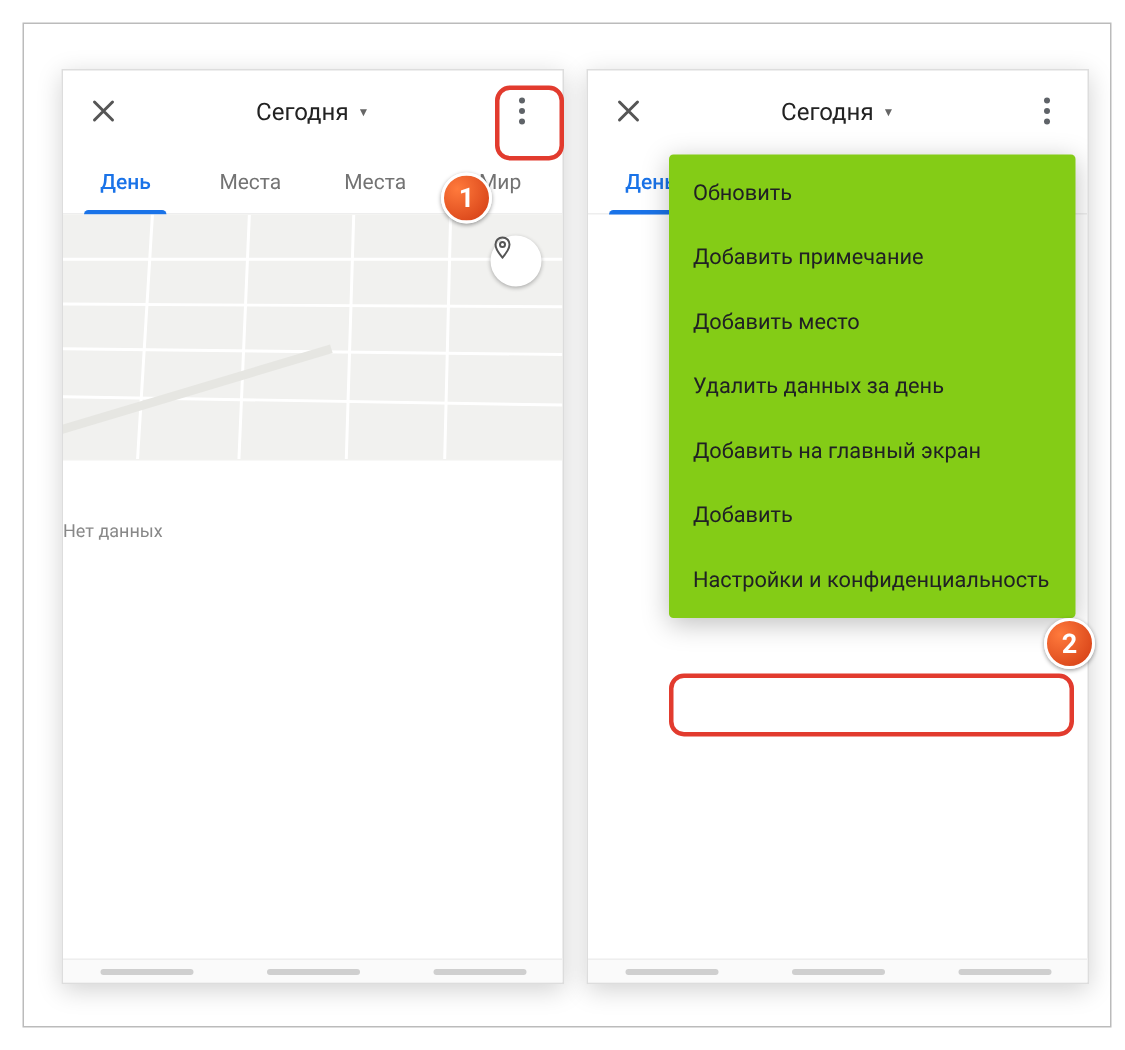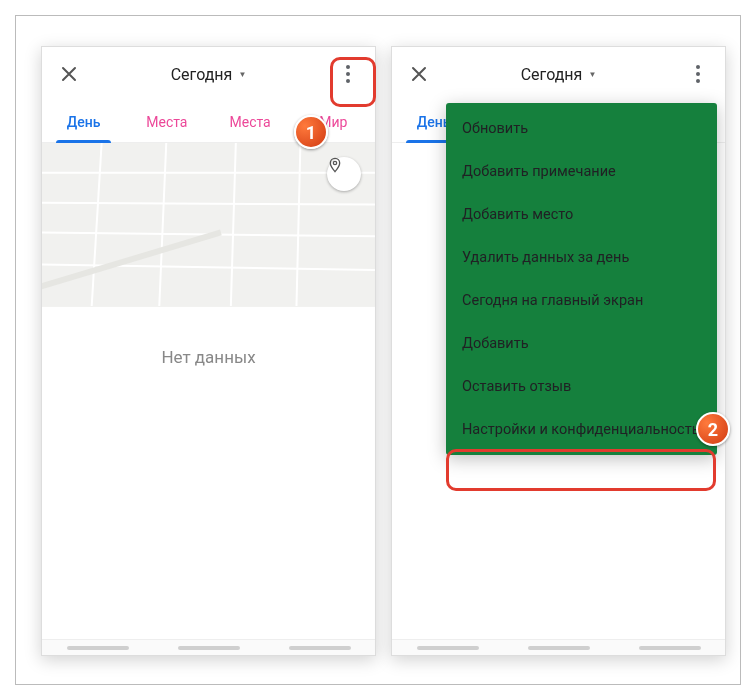--- a/index.html
+++ b/index.html
@@ -67,21 +67,21 @@
 
   
   .tabs {
     height: 42px;
     display:flex;
     border-bottom:1px solid #eee;
   }
   .tab {
     flex:1;
     display:flex; align-items:center; justify-content:center;
-    font-size:14px; color:#ec4899;
+    font-size:14px; color:#737373;
     position:relative;
     cursor:pointer;
   }
   .tab.active { color:#1a73e8; font-weight:500; }
   .tab.active::after {
     content:"";
     position:absolute; bottom:-1px;
     left:14px; right:14px;
     height:3px; background:#1a73e8;
     border-radius:3px 3px 0 0;
@@ -99,23 +99,22 @@
     position:absolute; top:14px; right:14px;
     width:34px; height:34px;
     border-radius:50%;
     background:#fff;
     box-shadow:0 1px 3px rgba(0,0,0,.3);
     display:flex; align-items:center; justify-content:center;
     color:#444;
   }
 
   .nodata {
-    text-align:center;
     color:#888;
-    font-size:17px;
+    font-size:12px;
     padding: 40px 0;
   }
 
   
   .navbar {
     position:absolute; bottom:0; left:0; right:0;
     height:16px;
     display:flex; justify-content:space-around; align-items:center;
     background:#fafafa;
     border-top:1px solid #eee;
@@ -142,21 +141,21 @@
     display:flex; align-items:center; justify-content:center;
     pointer-events:none;
   }
 
   
   .menu {
     position:absolute;
     top: 56px;
     left: 54px;
     right: 8px;
-    background:#15803d;
+    background:#84cc16;
     box-shadow: 0 4px 18px rgba(0,0,0,.25);
     border-radius:3px;
     padding: 4px 0;
   }
   .menu-item {
     padding: 13px 16px;
     font-size:14.5px;
     color:#202124;
     cursor:pointer;
   }
@@ -250,23 +249,22 @@
     <div class="tabs">
       <div class="tab active">День</div>
       <div class="tab" style="flex:3"></div>
     </div>
 
     <div class="menu">
       <div class="menu-item">Обновить</div>
       <div class="menu-item">Добавить примечание</div>
       <div class="menu-item">Добавить место</div>
       <div class="menu-item">Удалить данных за день</div>
-      <div class="menu-item">Сегодня на главный экран</div>
+      <div class="menu-item">Добавить на главный экран</div>
       <div class="menu-item">Добавить</div>
-      <div class="menu-item">Оставить отзыв</div>
       <div class="menu-item">Настройки и конфиденциальность</div>
     </div>
 
     <div class="navbar">
       <div></div>
       <div></div>
       <div></div>
     </div>
   </div>
 

